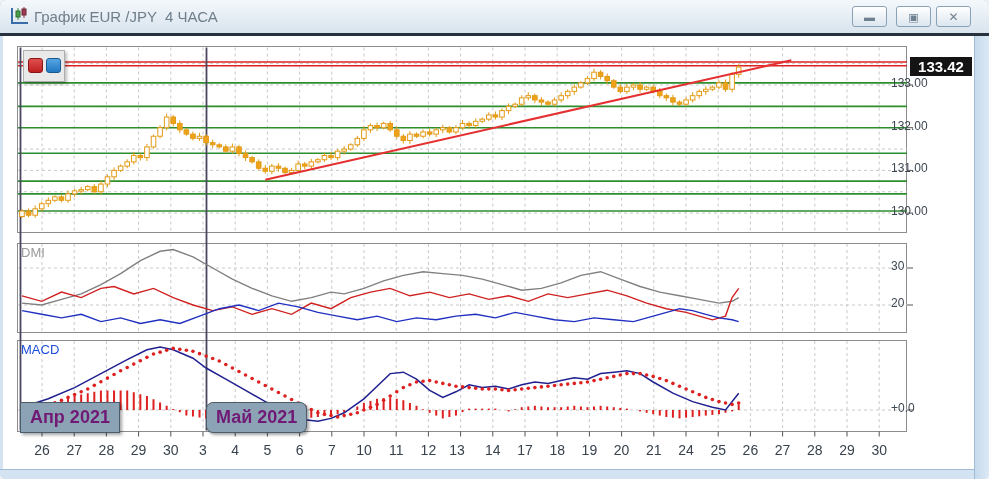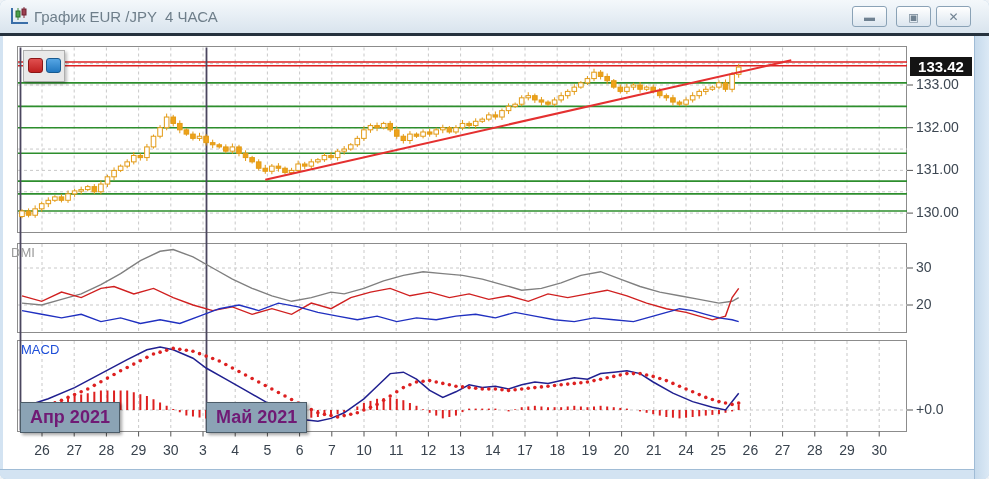--- a/index.html
+++ b/index.html
@@ -13,36 +13,36 @@
   .winbtn{position:absolute;top:6px;width:35px;height:21px;border:1px solid #8aa2b6;border-radius:3px;
           background:linear-gradient(#ffffff,#dce6ef);color:#6f8191;text-align:center;
           font-size:11px;line-height:20px;font-weight:bold;cursor:default;box-sizing:border-box;}
   .btn-min{left:852px;} .btn-max{left:896px;} .btn-close{left:936px;font-size:12px;}
   .tb-divider{position:absolute;left:0;top:33px;width:989px;height:3px;background:#26323e;}
   .panel{position:absolute;left:17px;width:890px;background:#ffffff;border:1px solid #8c8c8c;z-index:1;box-sizing:border-box;}
   .panel-main{top:46px;height:187px;}
   .panel-dmi{top:243px;height:90px;}
   .panel-macd{top:340px;height:92px;}
   .panel-label{position:absolute;font-size:13px;z-index:3;}
-  .lbl-dmi{left:11px;top:245px;color:#9a9a9a;}
+  .lbl-dmi{left:21px;top:245px;color:#9a9a9a;}
   .lbl-macd{left:21px;top:342px;color:#1d4ed8;}
   #gfx{position:absolute;left:0;top:0;z-index:2;pointer-events:none;}
   .toolbar{position:absolute;left:23px;top:50px;width:40px;height:30px;background:#e9e9e9;
            border:1px solid #aeaeae;box-shadow:2px 2px 3px rgba(0,0,0,.25);z-index:4;}
   .sqbtn{position:absolute;top:7px;width:15px;height:15px;border-radius:3px;box-sizing:border-box;}
   .sqbtn-red{left:4px;background:linear-gradient(#e05050,#c02020);border:1px solid #8c1616;}
   .sqbtn-blue{left:22px;background:linear-gradient(#56a6e4,#2278c0);border:1px solid #175a90;}
   .pricebox{position:absolute;left:910px;top:57px;width:62px;height:19px;background:#141414;color:#ffffff;
             font-size:15px;font-weight:bold;text-align:center;line-height:19px;z-index:4;}
-  .ylab{position:absolute;left:916px;width:58px;font-size:14px;color:#3d4752;z-index:3;}
+  .ylab{position:absolute;left:891px;width:58px;font-size:12px;color:#3d4752;z-index:3;}
   .xlab{position:absolute;top:442px;width:34px;text-align:center;font-size:14px;color:#39434e;z-index:3;}
   .month{position:absolute;top:402px;height:21px;background:#8ba3b5;border:1px solid #4c5c68;
          color:#701a75;font-size:18px;font-weight:bold;line-height:21px;padding:4px 9px;
          box-shadow:2px 2px 3px rgba(0,0,0,.35);z-index:4;}
-  .month-apr{left:20px;} .month-may{left:206px;}
+  .month-apr{left:20px;} .month-may{left:206px;border-radius:7px;}
   .gutter-right{position:absolute;left:974px;top:36px;width:15px;height:443px;
                 background:linear-gradient(to right,#c6daec,#ddeaf6);border-left:1px solid #a0bcd6;z-index:5;}
   .gutter-bottom{position:absolute;left:0;top:469px;width:989px;height:10px;
                  background:#d3e3f2;border-top:1px solid #a0bcd6;z-index:4;}
   .gutter-left{position:absolute;left:0;top:36px;width:3px;height:443px;background:#d3e3f2;z-index:4;}
 </style>
 </head>
 <body>
 
 <div class="window">

